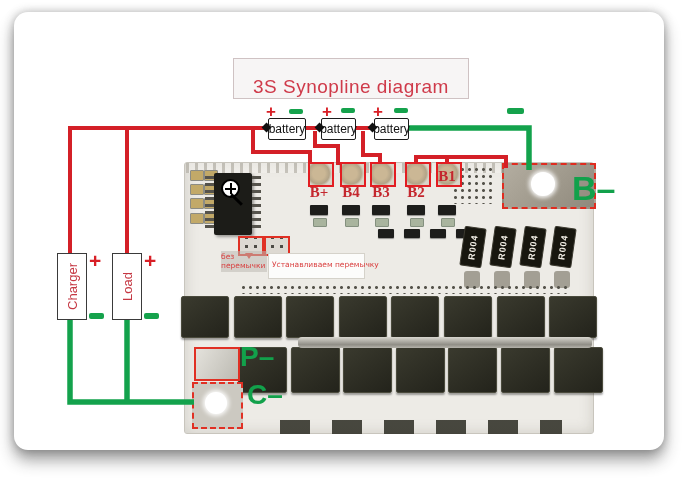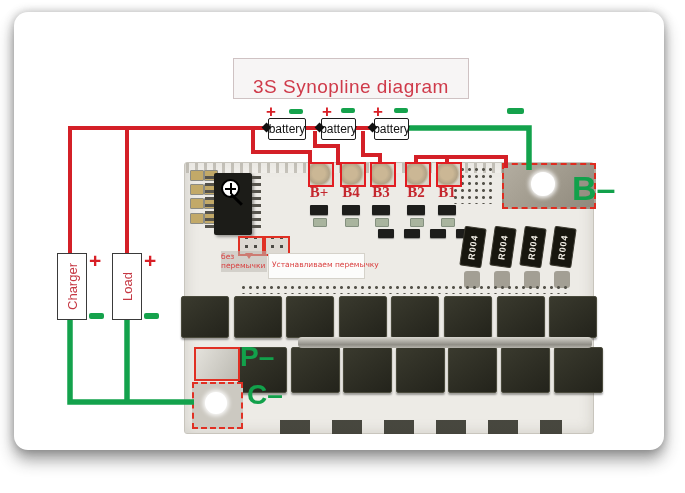--- a/index.html
+++ b/index.html
@@ -186,21 +186,21 @@
 
 <div class="abs pad-box" style="left:308px;top:162px"></div>
 <div class="abs pad-box" style="left:340px;top:162px"></div>
 <div class="abs pad-box" style="left:370px;top:162px"></div>
 <div class="abs pad-box" style="left:405px;top:162px"></div>
 <div class="abs pad-box" style="left:436px;top:162px"></div>
 <div class="abs pad-label" style="left:305px;top:184px">B+</div>
 <div class="abs pad-label" style="left:337px;top:184px">B4</div>
 <div class="abs pad-label" style="left:367px;top:184px">B3</div>
 <div class="abs pad-label" style="left:402px;top:184px">B2</div>
-<div class="abs pad-label" style="left:433px;top:184px">B1</div>
+<div class="abs pad-label" style="left:433px;top:168px">B1</div>
 
 <div class="abs battery" style="left:268px;top:118px;width:36px;height:20px">
   <span>battery</span>
 </div>
 <div class="abs battery" style="left:321px;top:118px;width:33px;height:20px">
   <span>battery</span>
 </div>
 <div class="abs battery" style="left:374px;top:118px;width:33px;height:20px">
   <span>battery</span>
 </div>

